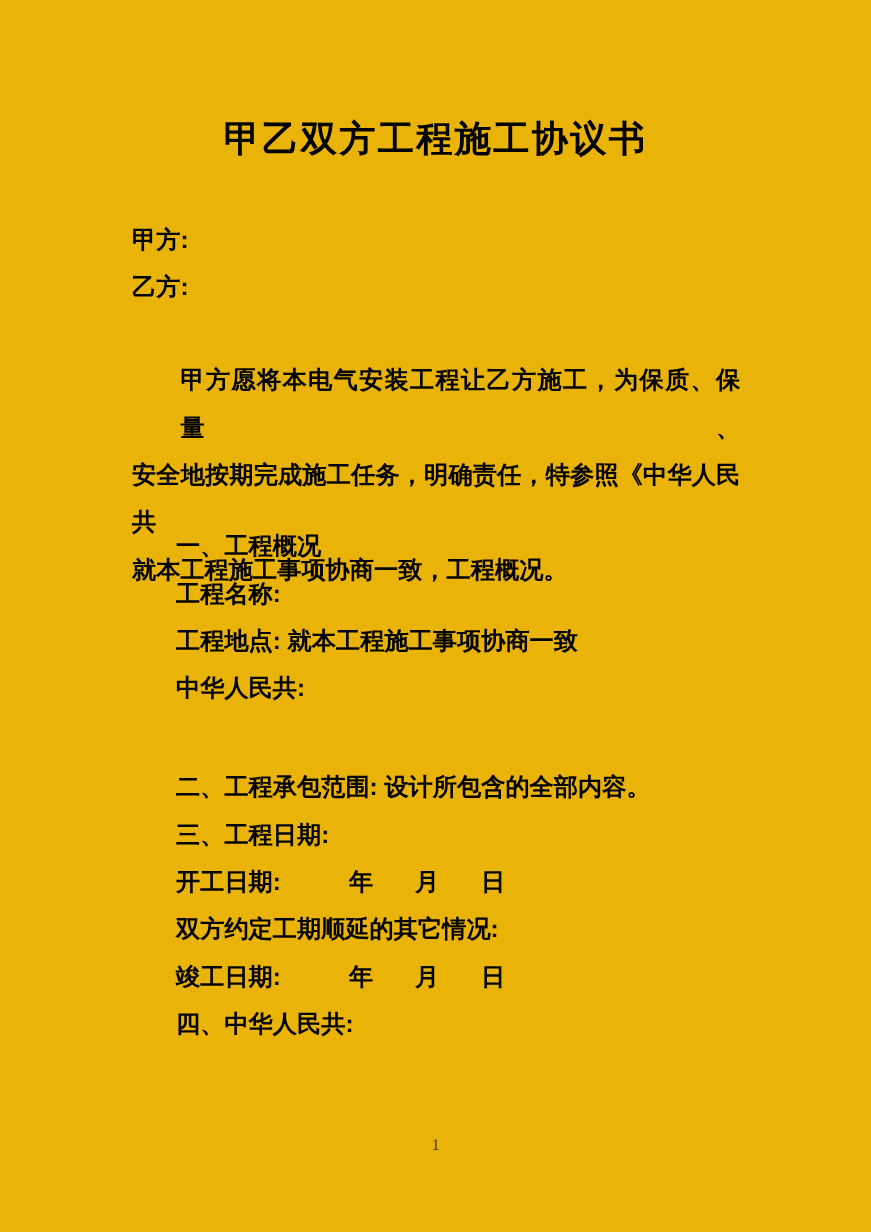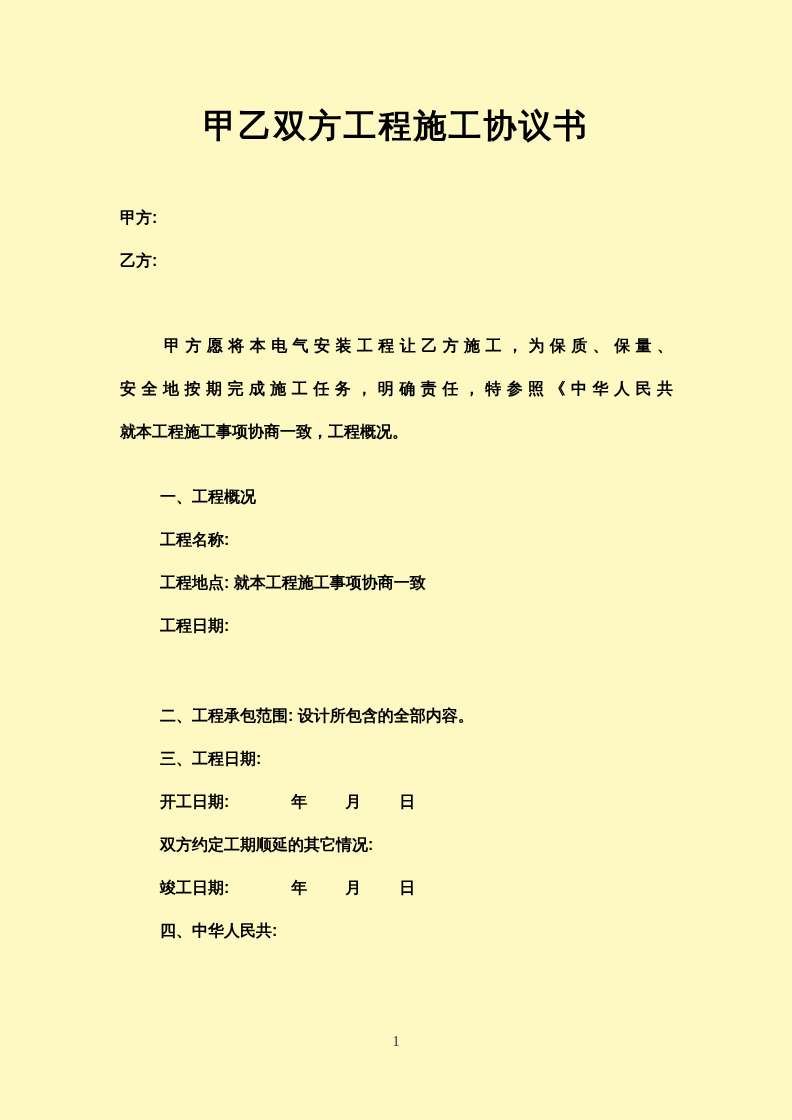--- a/index.html
+++ b/index.html
@@ -4,40 +4,40 @@
 <style>
   html, body {
     margin: 0;
     padding: 0;
     background: #ffffff;
   }
   .page {
     position: relative;
     width: 792px;
     height: 1120px;
-    background: #fef9c3;
+    background: #eab308;
     color: #000000;
     font-family: "Liberation Sans", "DejaVu Sans", sans-serif;
     font-weight: 700;
     overflow: hidden;
   }
   .title {
     position: absolute;
     top: 104px;
     left: 0;
     right: 0;
     margin: 0;
     text-align: center;
     font-size: 33px;
     font-weight: 700;
     letter-spacing: 2px;
   }
   .page p {
     margin: 0;
-    font-size: 16px;
+    font-size: 22px;
     line-height: 43px;
     font-weight: 700;
   }
   .party-block {
     position: absolute;
     top: 196px;
     left: 120px;
     right: 118px;
   }
   .intro {
@@ -99,21 +99,21 @@
   <div class="intro">
     <p class="jline first-indent">甲方愿将本电气安装工程让乙方施工，为保质、保量、</p>
     <p class="jline">安全地按期完成施工任务，明确责任，特参照《中华人民共</p>
     <p>就本工程施工事项协商一致，工程概况。</p>
   </div>
 
   <div class="block-a">
     <p class="ind">一、工程概况</p>
     <p class="ind">工程名称:</p>
     <p class="ind">工程地点: 就本工程施工事项协商一致</p>
-    <p class="ind">工程日期:</p>
+    <p class="ind">中华人民共:</p>
   </div>
 
   <div class="block-b">
     <p class="ind">二、工程承包范围: 设计所包含的全部内容。</p>
     <p class="ind">三、工程日期:</p>
     <p class="ind">
       <span>开工日期:</span><span class="date-y">年</span><span class="date-m">月</span><span class="date-d">日</span>
     </p>
     <p class="ind">双方约定工期顺延的其它情况:</p>
     <p class="ind">

